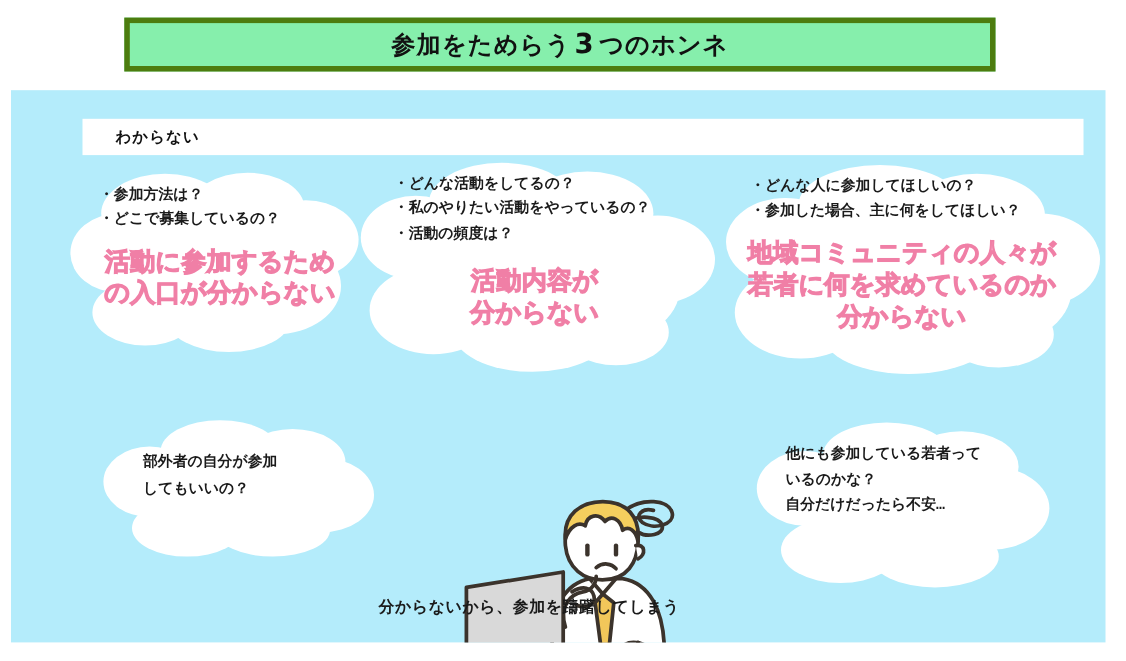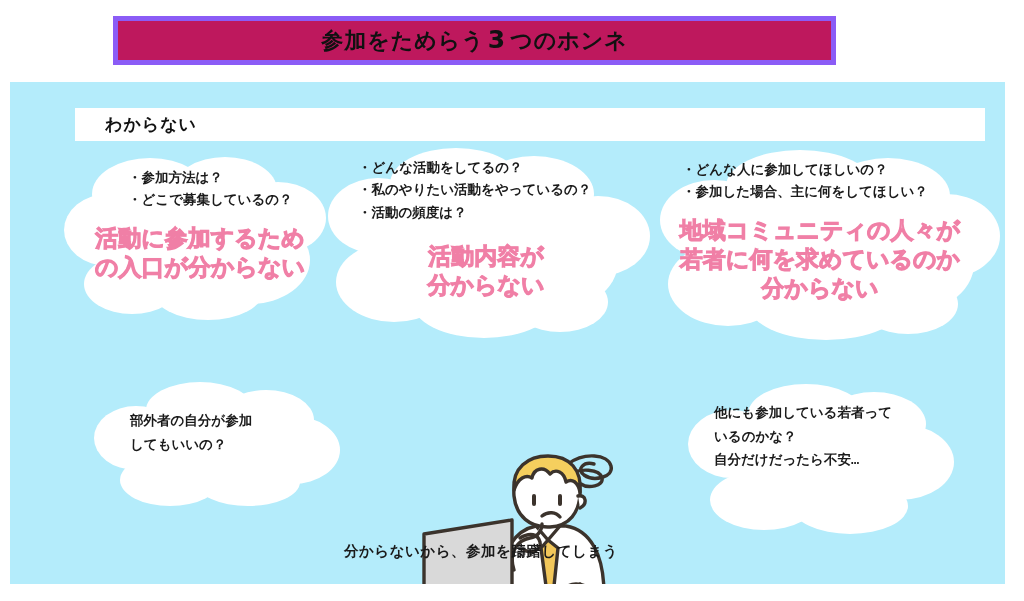--- a/index.html
+++ b/index.html
@@ -13,24 +13,24 @@
     position: relative;
     overflow: hidden;
     font-family: "DejaVu Sans", "Liberation Sans", sans-serif;
   }
 
   
   #title-box {
     position: absolute;
     left: 113px;
     top: 16px;
-    width: 723px;
+    width: 792px;
     height: 49px;
-    background: #be185d;
-    border: 5px solid #8b5cf6;
+    background: #86efac;
+    border: 5px solid #4d7c0f;
     box-sizing: border-box;
     display: flex;
     align-items: center;
     justify-content: center;
   }
   #title-text {
     font-size: 22px;
     font-weight: bold;
     color: #111111;
     letter-spacing: 1px;
@@ -62,21 +62,21 @@
     left: 65px;
     top: 26px;
     width: 910px;
     height: 33px;
     background: #ffffff;
     display: flex;
     align-items: center;
   }
   #section-header-label {
     margin-left: 30px;
-    font-size: 17px;
+    font-size: 14px;
     font-weight: bold;
     color: #111111;
     letter-spacing: 1px;
   }
 
   #badge {
     position: absolute;
     left: 27px;
     top: 13px;
     width: 58px;
@@ -202,21 +202,21 @@
         <ellipse cx="165" cy="38" rx="52" ry="33"></ellipse>
         <ellipse cx="218" cy="66" rx="48" ry="36"></ellipse>
         <ellipse cx="48" cy="78" rx="44" ry="36"></ellipse>
         <ellipse cx="108" cy="96" rx="72" ry="52"></ellipse>
         <ellipse cx="190" cy="108" rx="60" ry="44"></ellipse>
         <ellipse cx="72" cy="132" rx="48" ry="30"></ellipse>
         <ellipse cx="148" cy="138" rx="56" ry="30"></ellipse>
       </g>
     </svg>
     <div class="cloud-content">
-      <div class="bullets" style="left:30px; top:14px;margin-left:38px;">
+      <div class="bullets" style="left:30px; top:14px;">
         <div>・参加方法は？</div>
         <div>・どこで募集しているの？</div>
       </div>
       <div class="pink" style="left:-28px; top:72px; width:336px;">
         <div>活動に参加するため</div>
         <div>の入口が分からない</div>
       </div>
     </div>
   </div>
 

